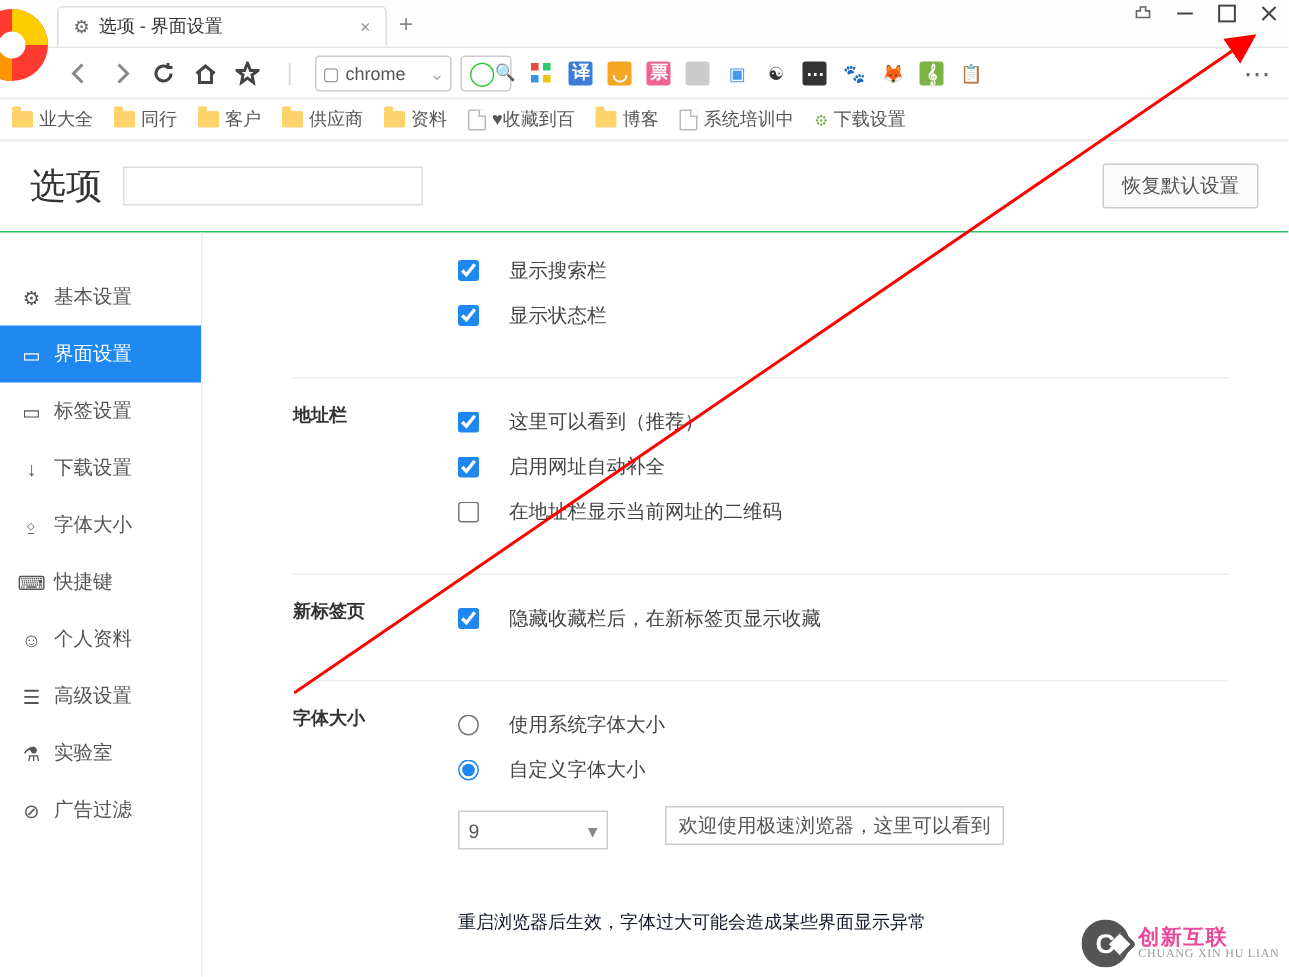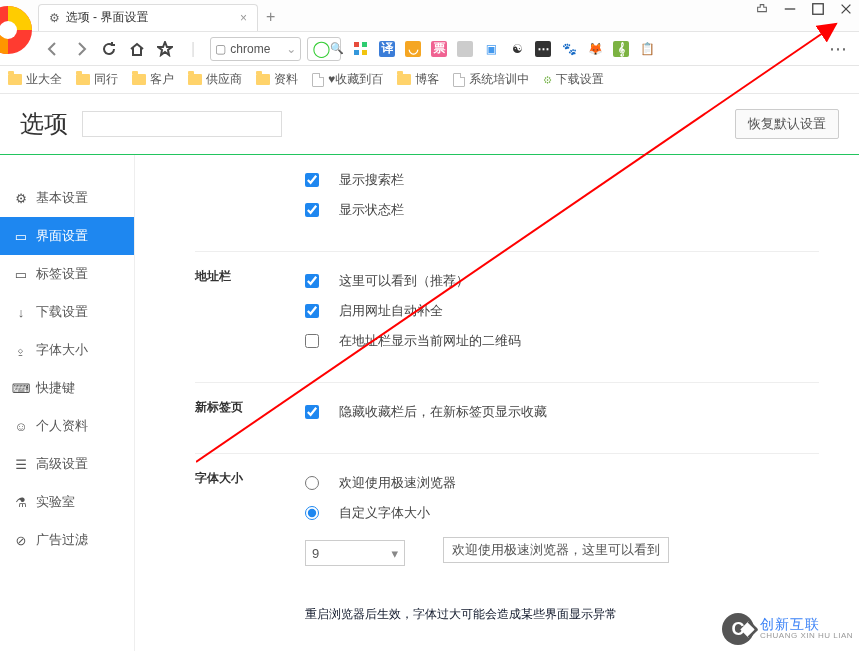--- a/index.html
+++ b/index.html
@@ -69,22 +69,22 @@
   .hint{font-size:12px;color:#0f172a;margin-left:110px;margin-top:8px;}
   
   
   .arrow{position:absolute;top:22px;left:196px;pointer-events:none;}
   
   
   .watermark{position:absolute;right:6px;bottom:6px;display:flex;align-items:center;gap:6px;color:#888;}
   .watermark .wm-c{width:32px;height:32px;border-radius:50%;background:#555;color:#fff;display:flex;align-items:center;justify-content:center;font-weight:bold;font-size:18px;position:relative;}
   .watermark .wm-c::after{content:"";position:absolute;right:-2px;top:10px;width:10px;height:10px;border:3px solid #555;border-left:none;border-bottom:none;transform:rotate(45deg);background:#fff;border-radius:0 3px 0 0;}
   .watermark .wm-text{display:flex;flex-direction:column;line-height:1.1;}
-  .watermark .wm-zh{font-size:14px;color:#3b82f6;font-weight:normal;letter-spacing:1px;}
-  .watermark .wm-en{font-size:8px;color:#999;letter-spacing:0.5px;}
+  .watermark .wm-zh{font-size:14px;color:#ec4899;font-weight:bold;letter-spacing:1px;}
+  .watermark .wm-en{font-size:8px;color:#999;letter-spacing:0.5px;font-family:Liberation Serif, serif;}
   
   
   .content::-webkit-scrollbar{width:8px;}
   .content::-webkit-scrollbar-thumb{background:#ccc;border-radius:4px;}
 </style>
 </head>
 <body>
 
 <div class="logo-slice">
   <svg width="52" height="52" viewBox="0 0 52 52">
@@ -312,21 +312,21 @@
             <span>隐藏收藏栏后，在新标签页显示收藏</span>
           </label>
       </div>
     </div>
 
     <div class="section" style="border-bottom:none;">
       <div class="sec-label">字体大小</div>
       <div class="sec-body">
         <label class="row">
             <input type="radio" name="font" style="">
-            <span>欢迎使用极速浏览器</span>
+            <span>使用系统字体大小</span>
           </label>
         <label class="row">
             <input type="radio" name="font" checked="" style="">
             <span>自定义字体大小</span>
           </label>
         <div class="row">
           <div class="fontsel">
             <span>9</span>
             <span style="color:#888;">▾</span>
           </div>

